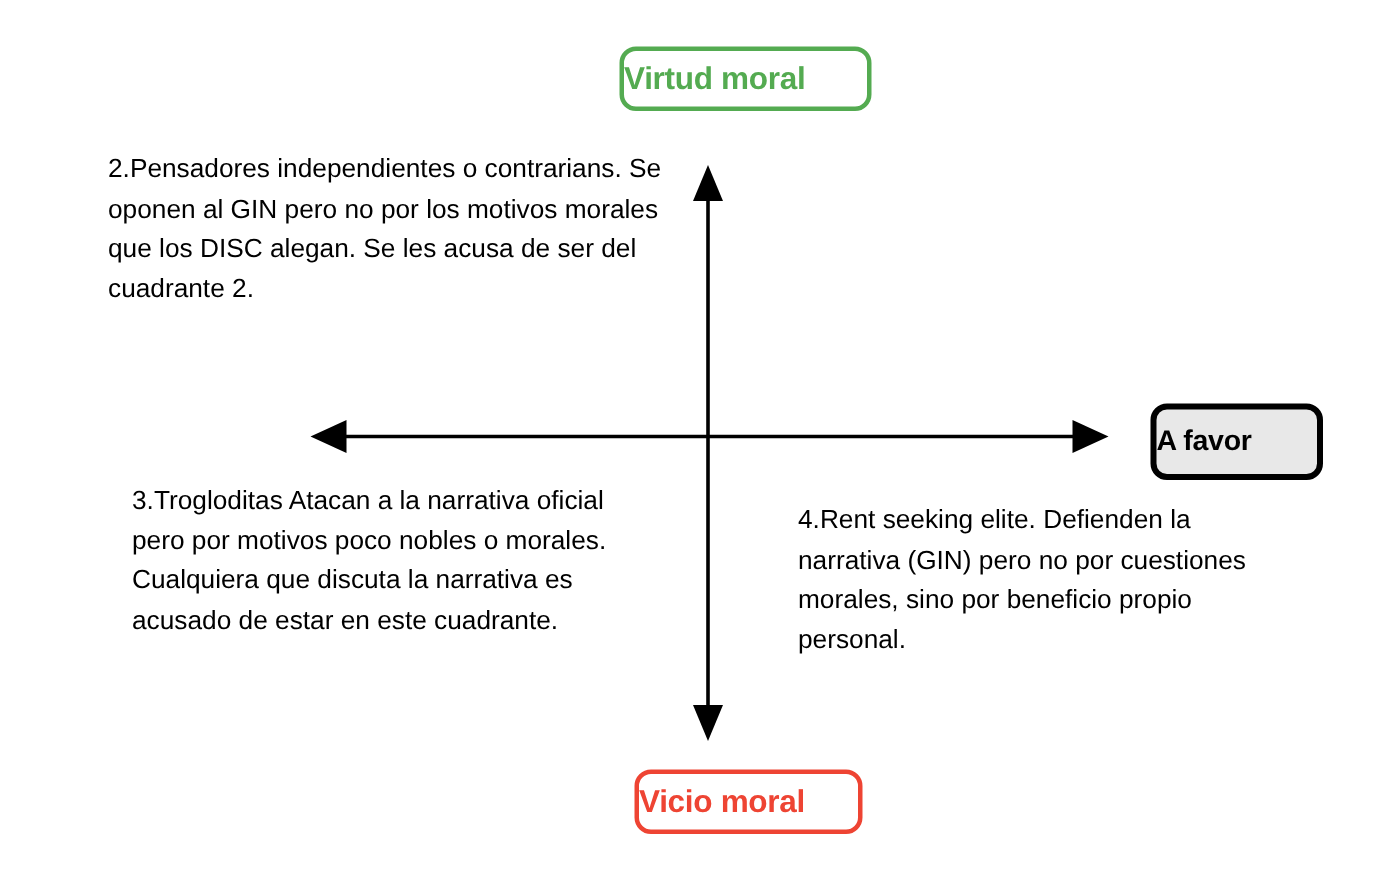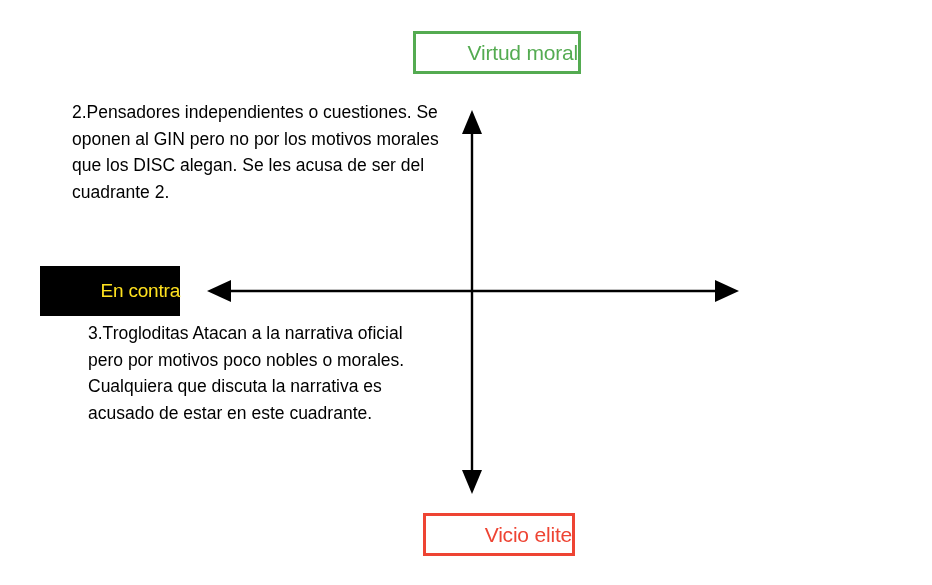--- a/index.html
+++ b/index.html
@@ -29,24 +29,25 @@
     height: 585px;
     pointer-events: none;
   }
 
   
   .pole-box {
     position: absolute;
     box-sizing: border-box;
     display: flex;
     align-items: center;
-    justify-content: flex-end;
-    font-weight: normal;
+    justify-content: flex-start;
+    font-weight: bold;
     letter-spacing: -0.2px;
     white-space: nowrap;
+    border-radius: 11px;
   }
   .pole-top {
     left: 413px;
     top: 31px;
     width: 168px;
     height: 43px;
     border: 3px solid #54ab51;
     background: #ffffff;
     color: #54ab51;
     font-size: 21px;
@@ -115,33 +116,37 @@
     <polygon points="207,291 231,280 231,302" fill="#000000"></polygon>
 
     <polygon points="739,291 715,280 715,302" fill="#000000"></polygon>
   </svg>
 
   <div class="pole-box pole-top">
     <span>Virtud moral</span>
   </div>
 
   <div class="pole-box pole-bottom">
-    <span>Vicio elite</span>
-  </div>
-
-  <div class="pole-box pole-left">
-    <span>En contra</span>
+    <span>Vicio moral</span>
   </div>
 
 
+  <div class="pole-box pole-right">
+    <span>A favor</span>
+  </div>
+
   <div class="quad quad-2">
-    <p><span class="lead">2.Pensadores independientes</span><span> o cuestiones.</span>
+    <p><span class="lead">2.Pensadores independientes</span><span> o contrarians.</span>
       <span>Se oponen al GIN pero no por los motivos morales que los DISC alegan. Se les acusa de ser del cuadrante 2.</span></p>
   </div>
 
 
   <div class="quad quad-3">
     <p><span class="lead">3.Trogloditas</span><span></span>
       <span>Atacan a la narrativa oficial pero por motivos poco nobles o morales. Cualquiera que discuta la narrativa es acusado de estar en este cuadrante.</span></p>
   </div>
 
+  <div class="quad quad-4">
+    <p><span class="lead">4.Rent seeking elite.</span><span></span>
+      <span>Defienden la narrativa (GIN) pero no por cuestiones morales, sino por beneficio propio personal.</span></p>
+  </div>
 
 </div>
 
 </body></html>

